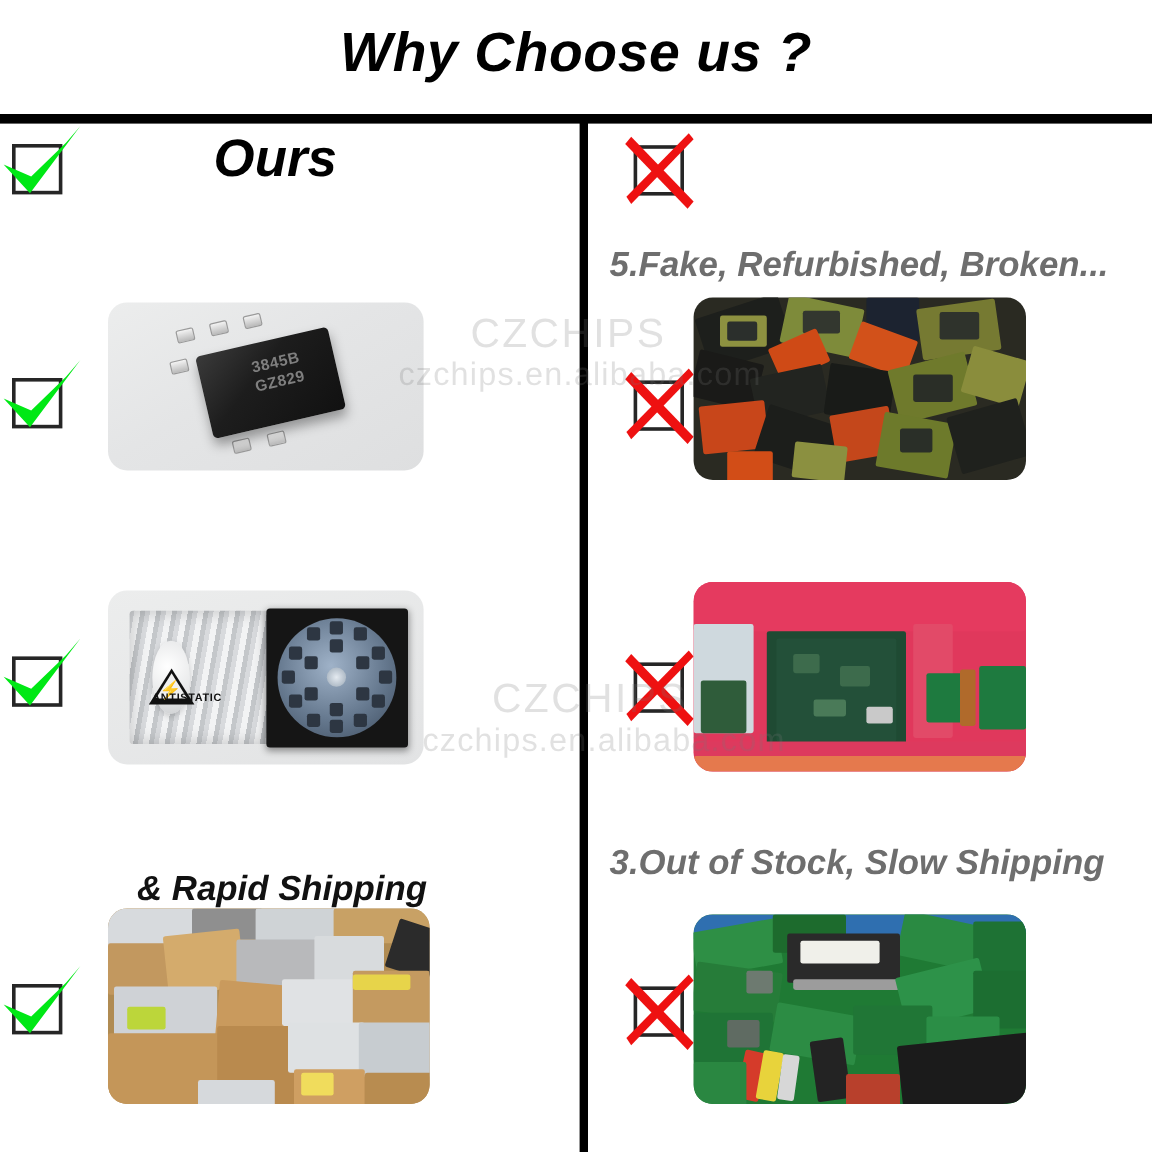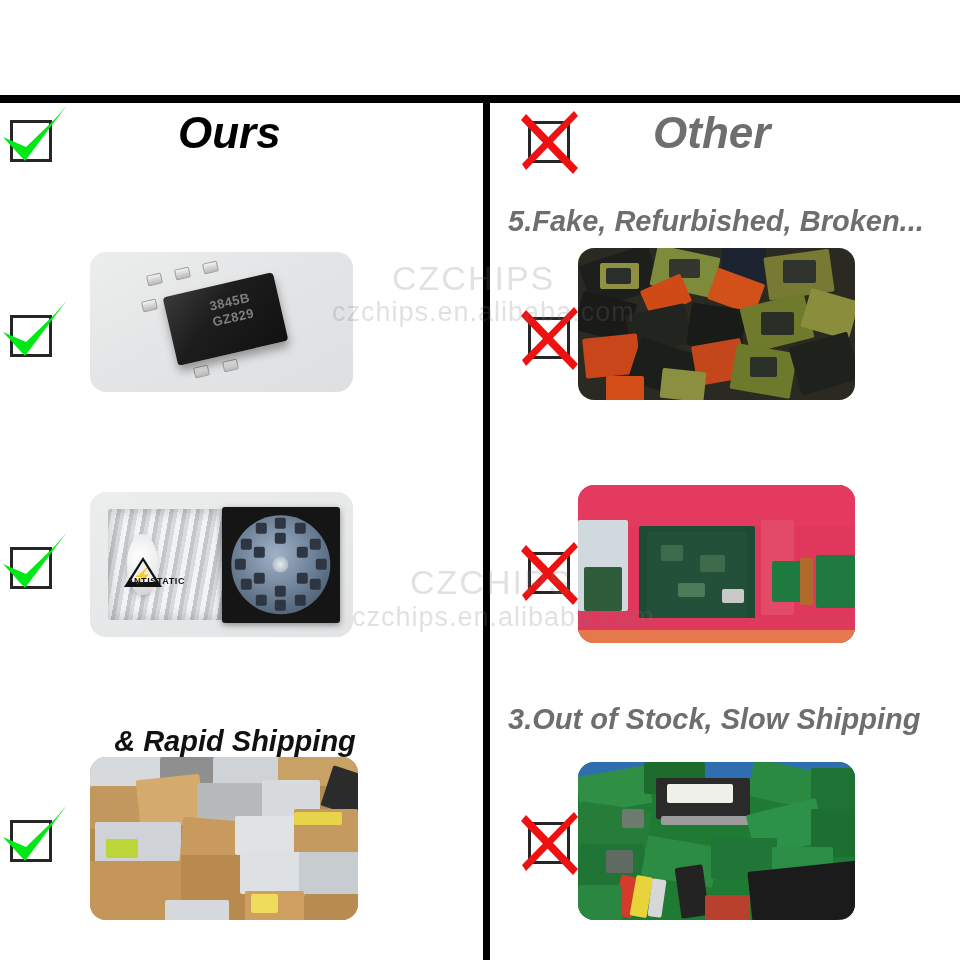--- a/index.html
+++ b/index.html
@@ -245,38 +245,38 @@
     user-select: none;
   }
   .wm.big  { font-size: 34px; letter-spacing: 2px; }
   .wm.url  { font-size: 27px; letter-spacing: 1px; }
 </style>
 </head>
 <body>
 
 <div class="page">
 
+  <div class="title">Why Choose us ?</div>
 
   <div class="hrule"></div>
   <div class="vrule"></div>
 
   <div class="mark-box" style="left:10px; top:120px;">
     <svg viewBox="0 0 72 70">
       <path d="M4 34 L26 58 L68 2 L56 16 L27 44 Z" fill="#00e815"></path>
     </svg>
   </div>
   <div class="col-head ours">Ours</div>
 
   <div class="mark-box cross" style="left:528px; top:121px;">
     <svg viewBox="0 0 62 62">
       <path d="M5 2 L57 56 L52 62 L0 8 Z" fill="#ee1111"></path>
       <path d="M57 4 L5 58 L1 52 L53 -1 Z" fill="#ee1111"></path>
     </svg>
   </div>
-  <div class="col-head other">Other</div>
 
   <div class="row-label other" style="left:508px; top:204px;">5.Fake, Refurbished, Broken...</div>
 
   <div class="mark-box" style="left:10px; top:315px;">
     <svg viewBox="0 0 72 70">
       <path d="M4 34 L26 58 L68 2 L56 16 L27 44 Z" fill="#00e815"></path>
     </svg>
   </div>
   <div class="mark-box cross" style="left:528px; top:317px;">
     <svg viewBox="0 0 62 62">

